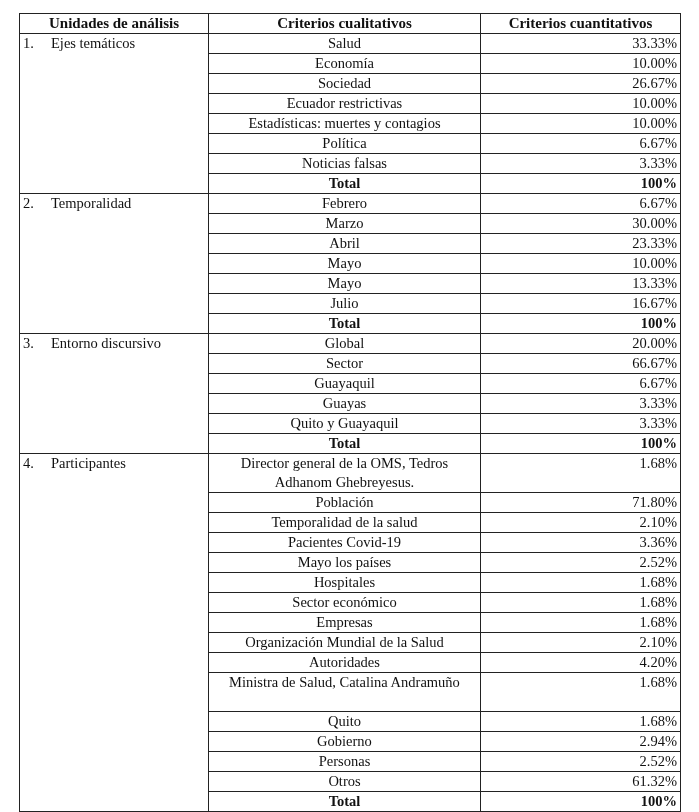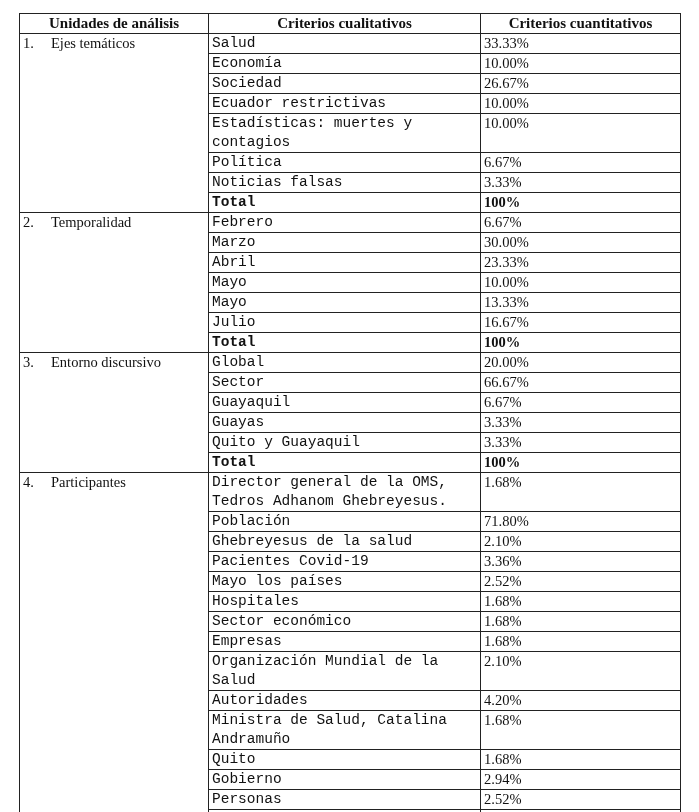--- a/index.html
+++ b/index.html
@@ -26,22 +26,22 @@
   col.c2 { width: 272px; }
   col.c3 { width: 200px; }
   td.unit {
     vertical-align: middle;
     padding-left: 34px;
     padding-right: 6px;
   }
   .unit-inner { display: flex; }
   .unit-num { width: 28px; flex: 0 0 28px; }
   .unit-label { flex: 1; }
-  td.crit { text-align: left; padding-left: 4px; font-family: Liberation Mono, monospace; }
-  td.val { text-align: left; }
+  td.crit { text-align: center; padding-left: 4px; }
+  td.val { text-align: right; }
   tr.total td { font-weight: bold; margin-left: 12px; }
   tr.double td { height: 38px; }
 </style>
 </head>
 <body>
 
 <table class="data-table">
   <colgroup>
       <col class="c1">
       <col class="c2">
@@ -165,21 +165,21 @@
           </div>
         </td>
         <td class="crit">Director general de la OMS, Tedros Adhanom Ghebreyesus.</td>
         <td class="val">1.68%</td>
       </tr>
       <tr>
         <td class="crit">Población</td>
         <td class="val">71.80%</td>
       </tr>
       <tr>
-        <td class="crit">Ghebreyesus de la salud</td>
+        <td class="crit">Temporalidad de la salud</td>
         <td class="val">2.10%</td>
       </tr>
       <tr>
         <td class="crit">Pacientes Covid-19</td>
         <td class="val">3.36%</td>
       </tr>
       <tr>
         <td class="crit">Mayo los países</td>
         <td class="val">2.52%</td>
       </tr>

